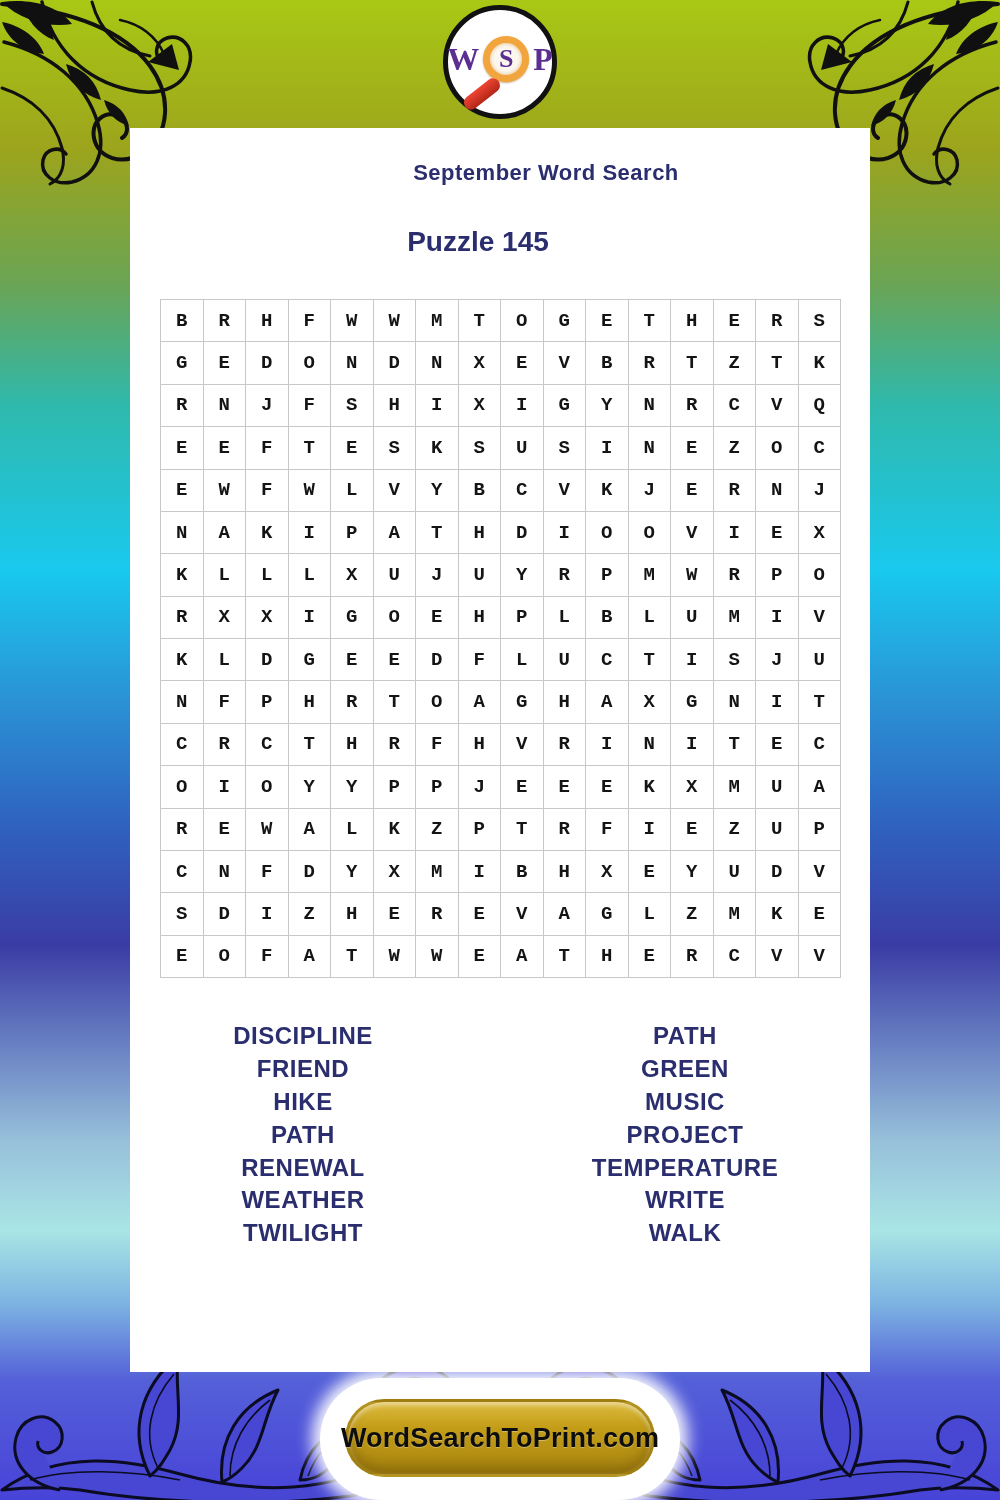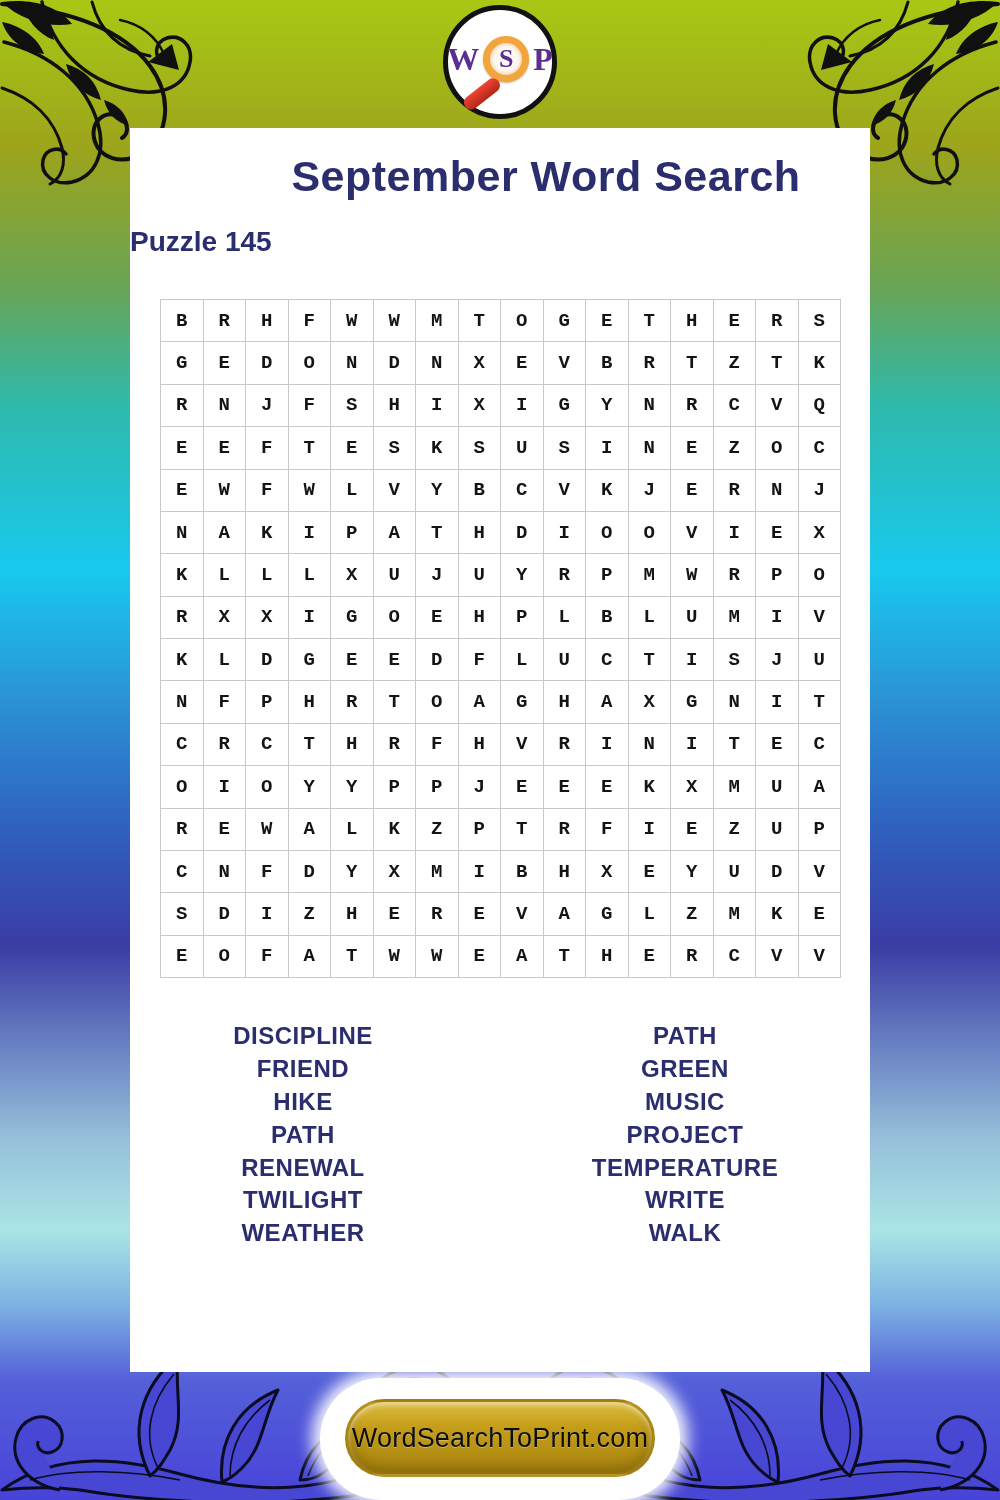--- a/index.html
+++ b/index.html
@@ -47,25 +47,25 @@
     background:#fdf8ef;
   }
   .lens .logo-letter{font-size:26px;}
   .lens-handle{
     position:absolute;left:13px;top:77px;width:42px;height:14px;border-radius:8px;
     background:linear-gradient(180deg,#ee4433,#b32718);
     transform:rotate(-38deg);
   }
 
   .page-title{
-    position:absolute;left:130px;top:152px;width:832px;text-align:center;
-    font-size:43px;font-weight:bold;color:#2b2e6e;letter-spacing:.5px;
+    position:absolute;left:130px;top:160px;width:832px;text-align:center;
+    font-size:22px;font-weight:bold;color:#2b2e6e;letter-spacing:.5px;
   }
   .page-subtitle{
-    position:absolute;left:130px;top:226px;width:696px;text-align:left;
+    position:absolute;left:130px;top:226px;width:696px;text-align:center;
     font-size:28px;font-weight:bold;color:#2b2e6e;
   }
 
   .grid{
     position:absolute;left:160px;top:299px;width:680px;height:678px;
     display:grid;grid-template-columns:repeat(16,1fr);grid-template-rows:repeat(16,1fr);
     border-top:1px solid #c8c8c8;border-left:1px solid #c8c8c8;
     box-sizing:content-box;background:#ffffff;
   }
   .cell{
@@ -89,21 +89,21 @@
     background:#ffffff;box-shadow:0 0 16px 8px rgba(255,255,255,.95);
   }
   .footer-button{
     position:absolute;left:345px;top:1399px;width:310px;height:78px;border-radius:40px;
     box-sizing:border-box;border:3px solid #97781094;
     background:linear-gradient(180deg,#ddbc40 0%,#c49d18 35%,#a8850f 100%);
     box-shadow:inset 0 3px 5px rgba(255,255,255,.5), inset 0 -8px 12px rgba(90,60,0,.35);
     display:flex;align-items:center;justify-content:center;cursor:pointer;
   }
   .footer-label{
-    font-size:27px;font-weight:normal;color:#0d0d0d;letter-spacing:.2px;
+    font-size:27px;font-weight:bold;color:#0d0d0d;letter-spacing:.2px;
     text-shadow:0 1px 1px rgba(255,255,255,.35);
   }
 </style>
 </head>
 <body>
 
 <div id="page">
 
   <svg class="ornament orn-tl" width="220" height="200" viewBox="0 0 220 200">
     <g stroke="#101010" fill="none" stroke-linecap="round">
@@ -449,22 +449,22 @@
       <div class="cell">V</div>
       <div class="cell">V</div>
     </div>
 
   <div class="words-col words-left">
       <div class="word">DISCIPLINE</div>
       <div class="word">FRIEND</div>
       <div class="word">HIKE</div>
       <div class="word">PATH</div>
       <div class="word">RENEWAL</div>
+      <div class="word">WEATHER</div>
       <div class="word">TWILIGHT</div>
-      <div class="word">WEATHER</div>
     </div>
   <div class="words-col words-right">
       <div class="word">PATH</div>
       <div class="word">GREEN</div>
       <div class="word">MUSIC</div>
       <div class="word">PROJECT</div>
       <div class="word">TEMPERATURE</div>
       <div class="word">WRITE</div>
       <div class="word">WALK</div>
     </div>

